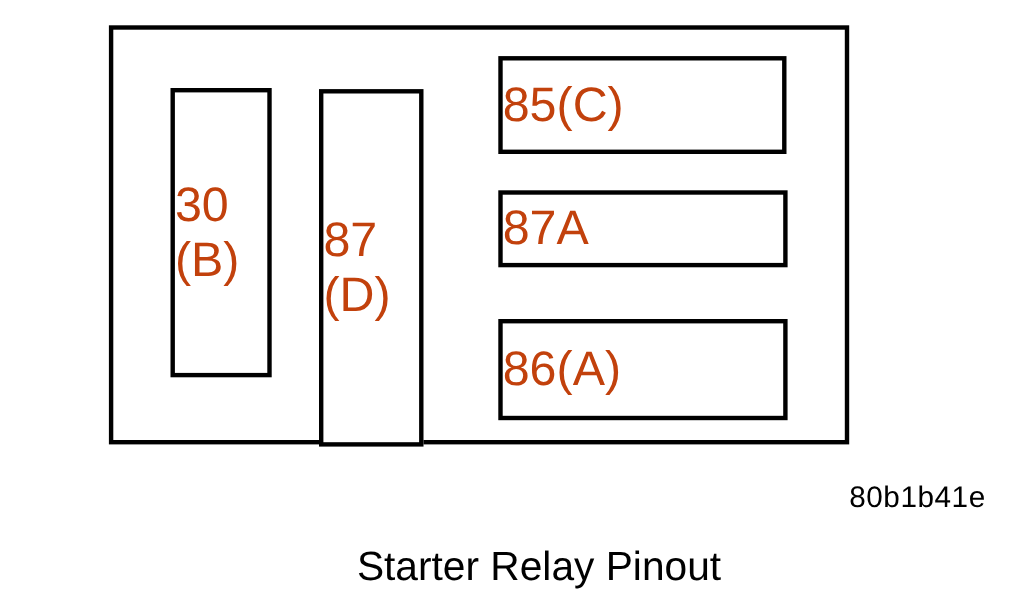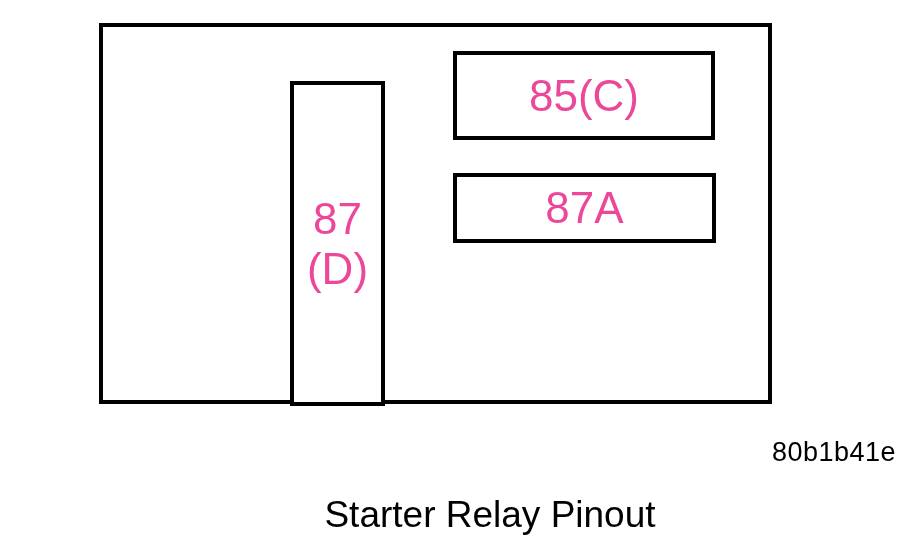--- a/index.html
+++ b/index.html
@@ -27,26 +27,26 @@
     background: #ffffff;
   }
 
   .pin {
     position: absolute;
     border: 4px solid #000000;
     box-sizing: border-box;
     background: #ffffff;
     display: flex;
     flex-direction: column;
-    align-items: center;
+    align-items: flex-start;
     justify-content: center;
     text-align: center;
     font-size: 44px;
     line-height: 1.12;
-    color: #ec4899;
+    color: #c2410c;
   }
 
   
   .pin-30  { left: 52px;  top: 53px;  width: 92px;  height: 263px; }
   .pin-87  { left: 187px; top: 54px;  width: 95px;  height: 325px; }
 
   
   .pin-85  { left: 350px; top: 24px;  width: 262px; height: 89px; }
   .pin-87a { left: 350px; top: 146px; width: 263px; height: 70px; }
   .pin-86  { left: 350px; top: 263px; width: 263px; height: 92px; }
@@ -69,32 +69,39 @@
     font-size: 37px;
     color: #000000;
     white-space: nowrap;
   }
 </style>
 </head>
 <body>
 
 <div class="relay-body">
 
+  <div class="pin pin-30">
+    <span>30</span>
+    <span>(B)</span>
+  </div>
 
   <div class="pin pin-87">
     <span>87</span>
     <span>(D)</span>
   </div>
 
   <div class="pin pin-85">
     <span>85(C)</span>
   </div>
 
   <div class="pin pin-87a">
     <span>87A</span>
   </div>
 
+  <div class="pin pin-86">
+    <span>86(A)</span>
+  </div>
 
 </div>
 
 <div class="doc-code">80b1b41e</div>
 
 <div class="caption">Starter Relay Pinout</div>
 
 </body></html>

